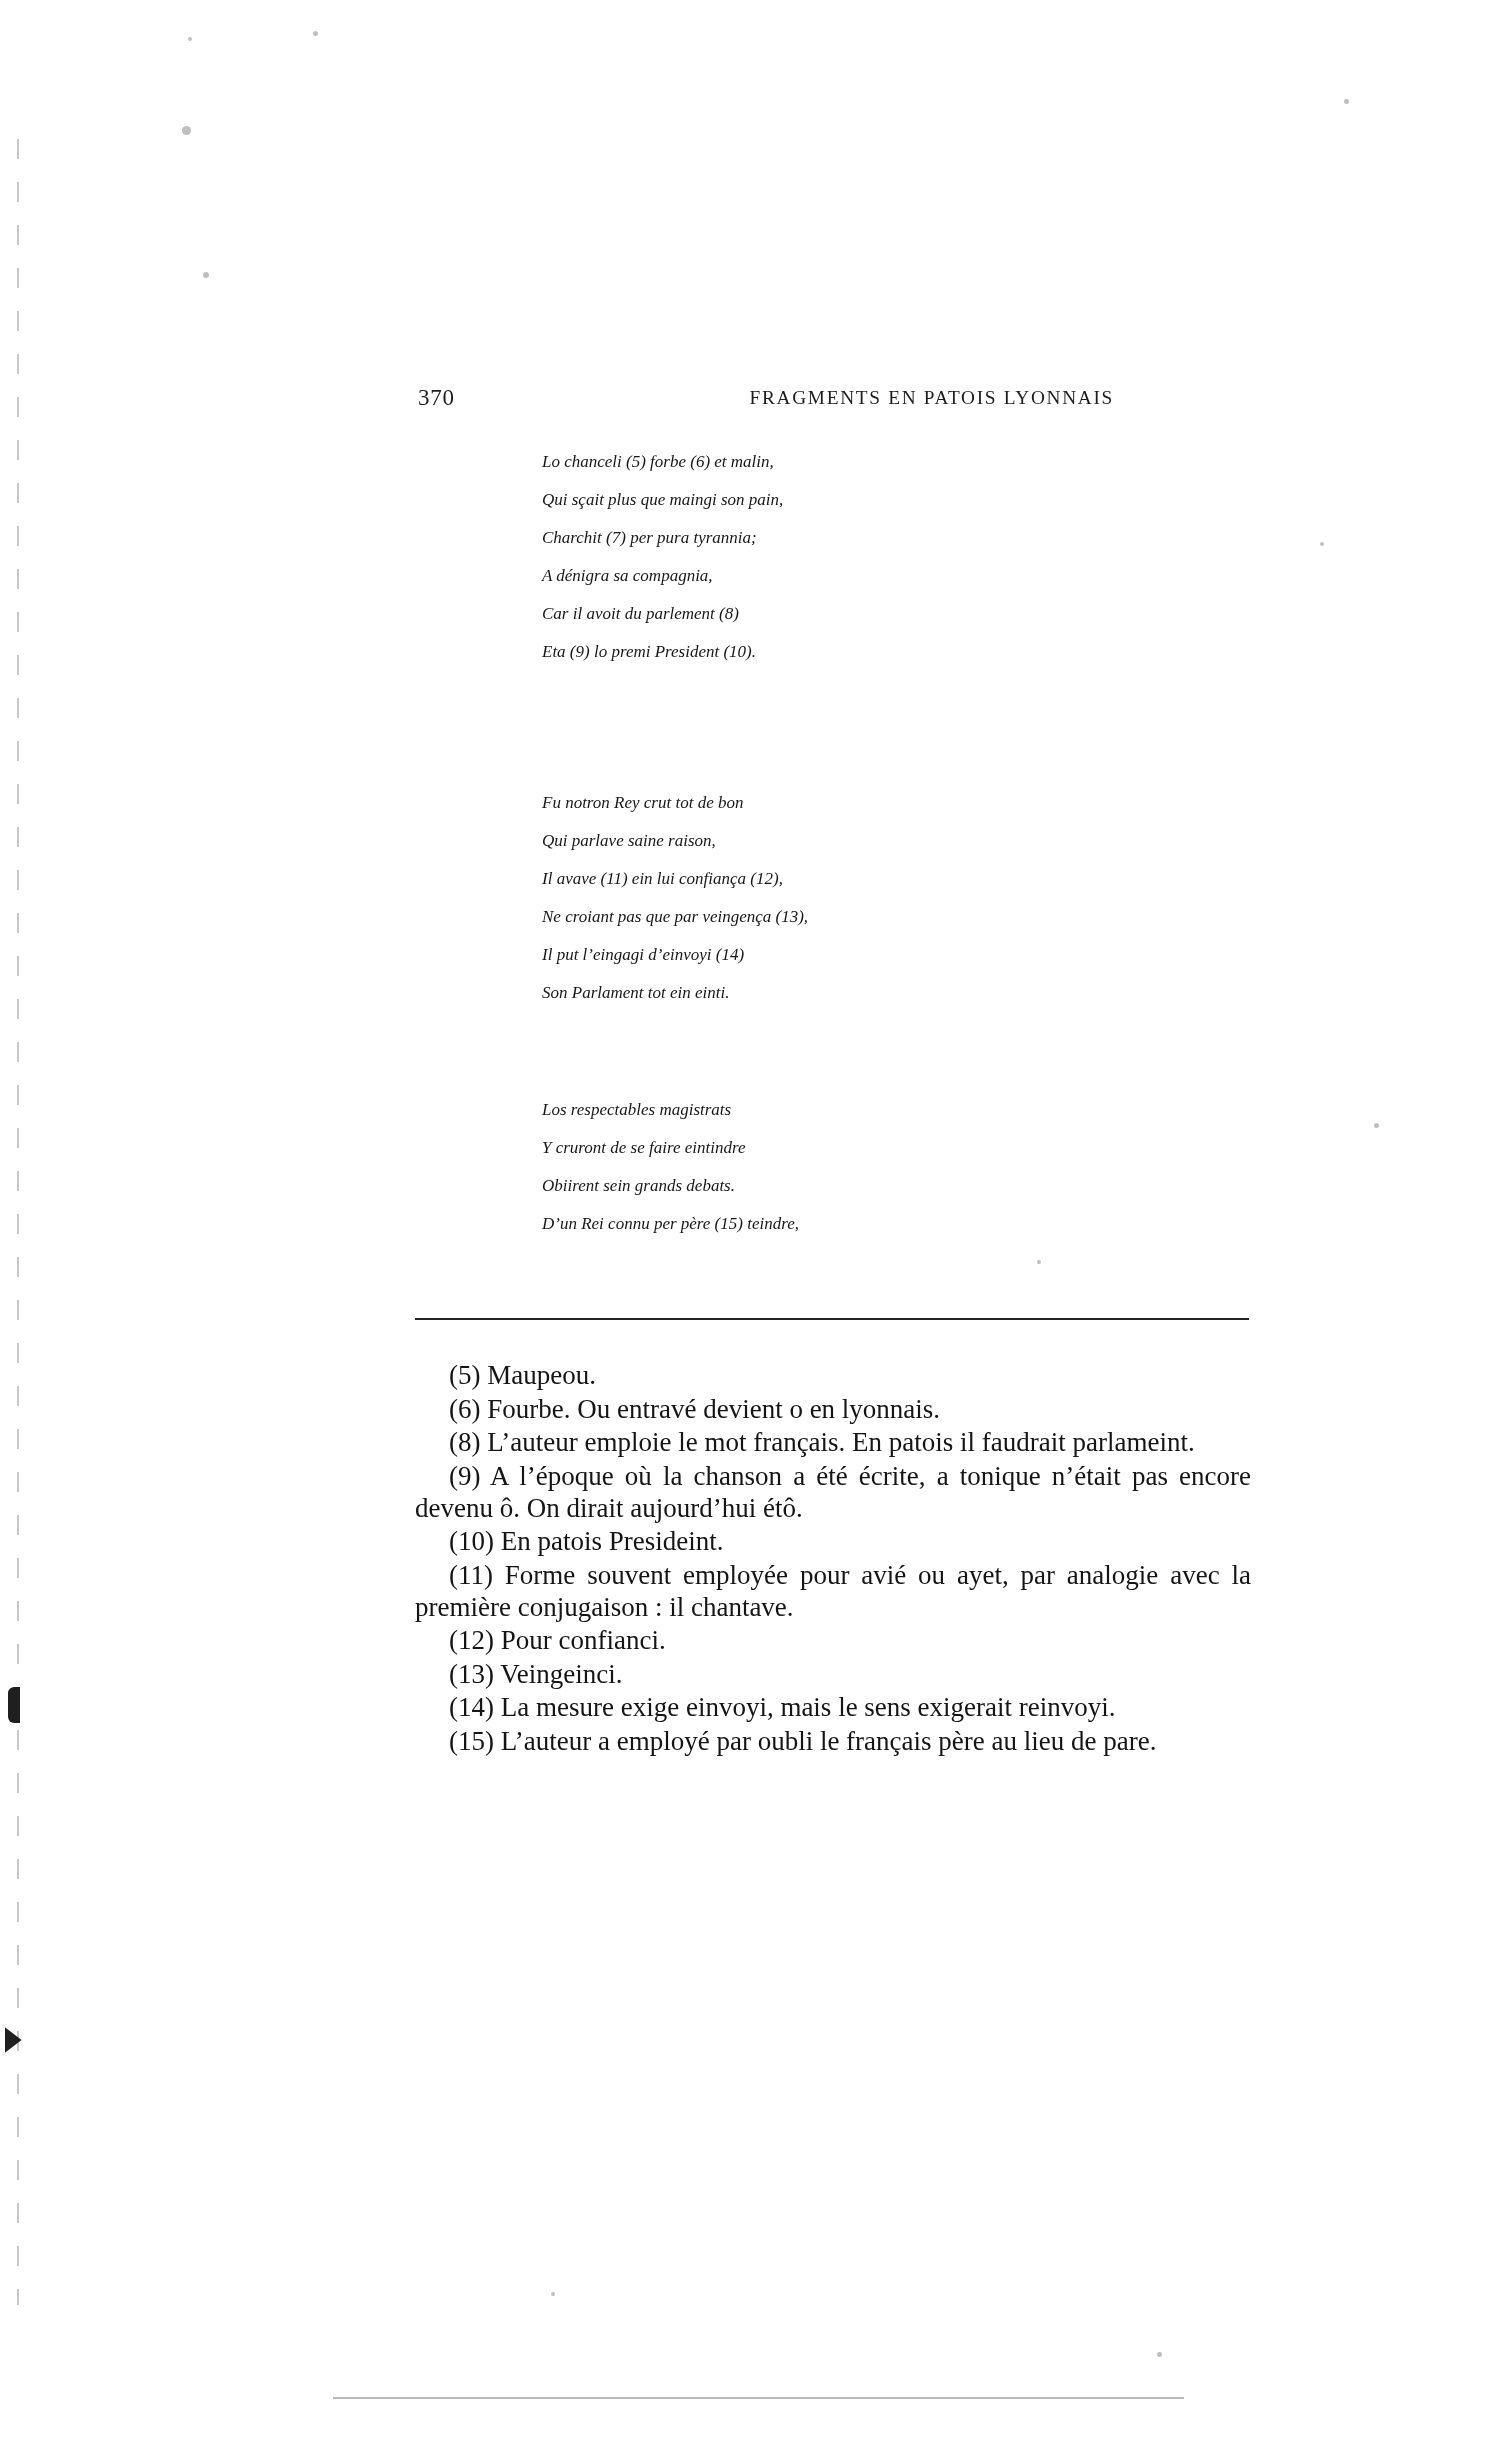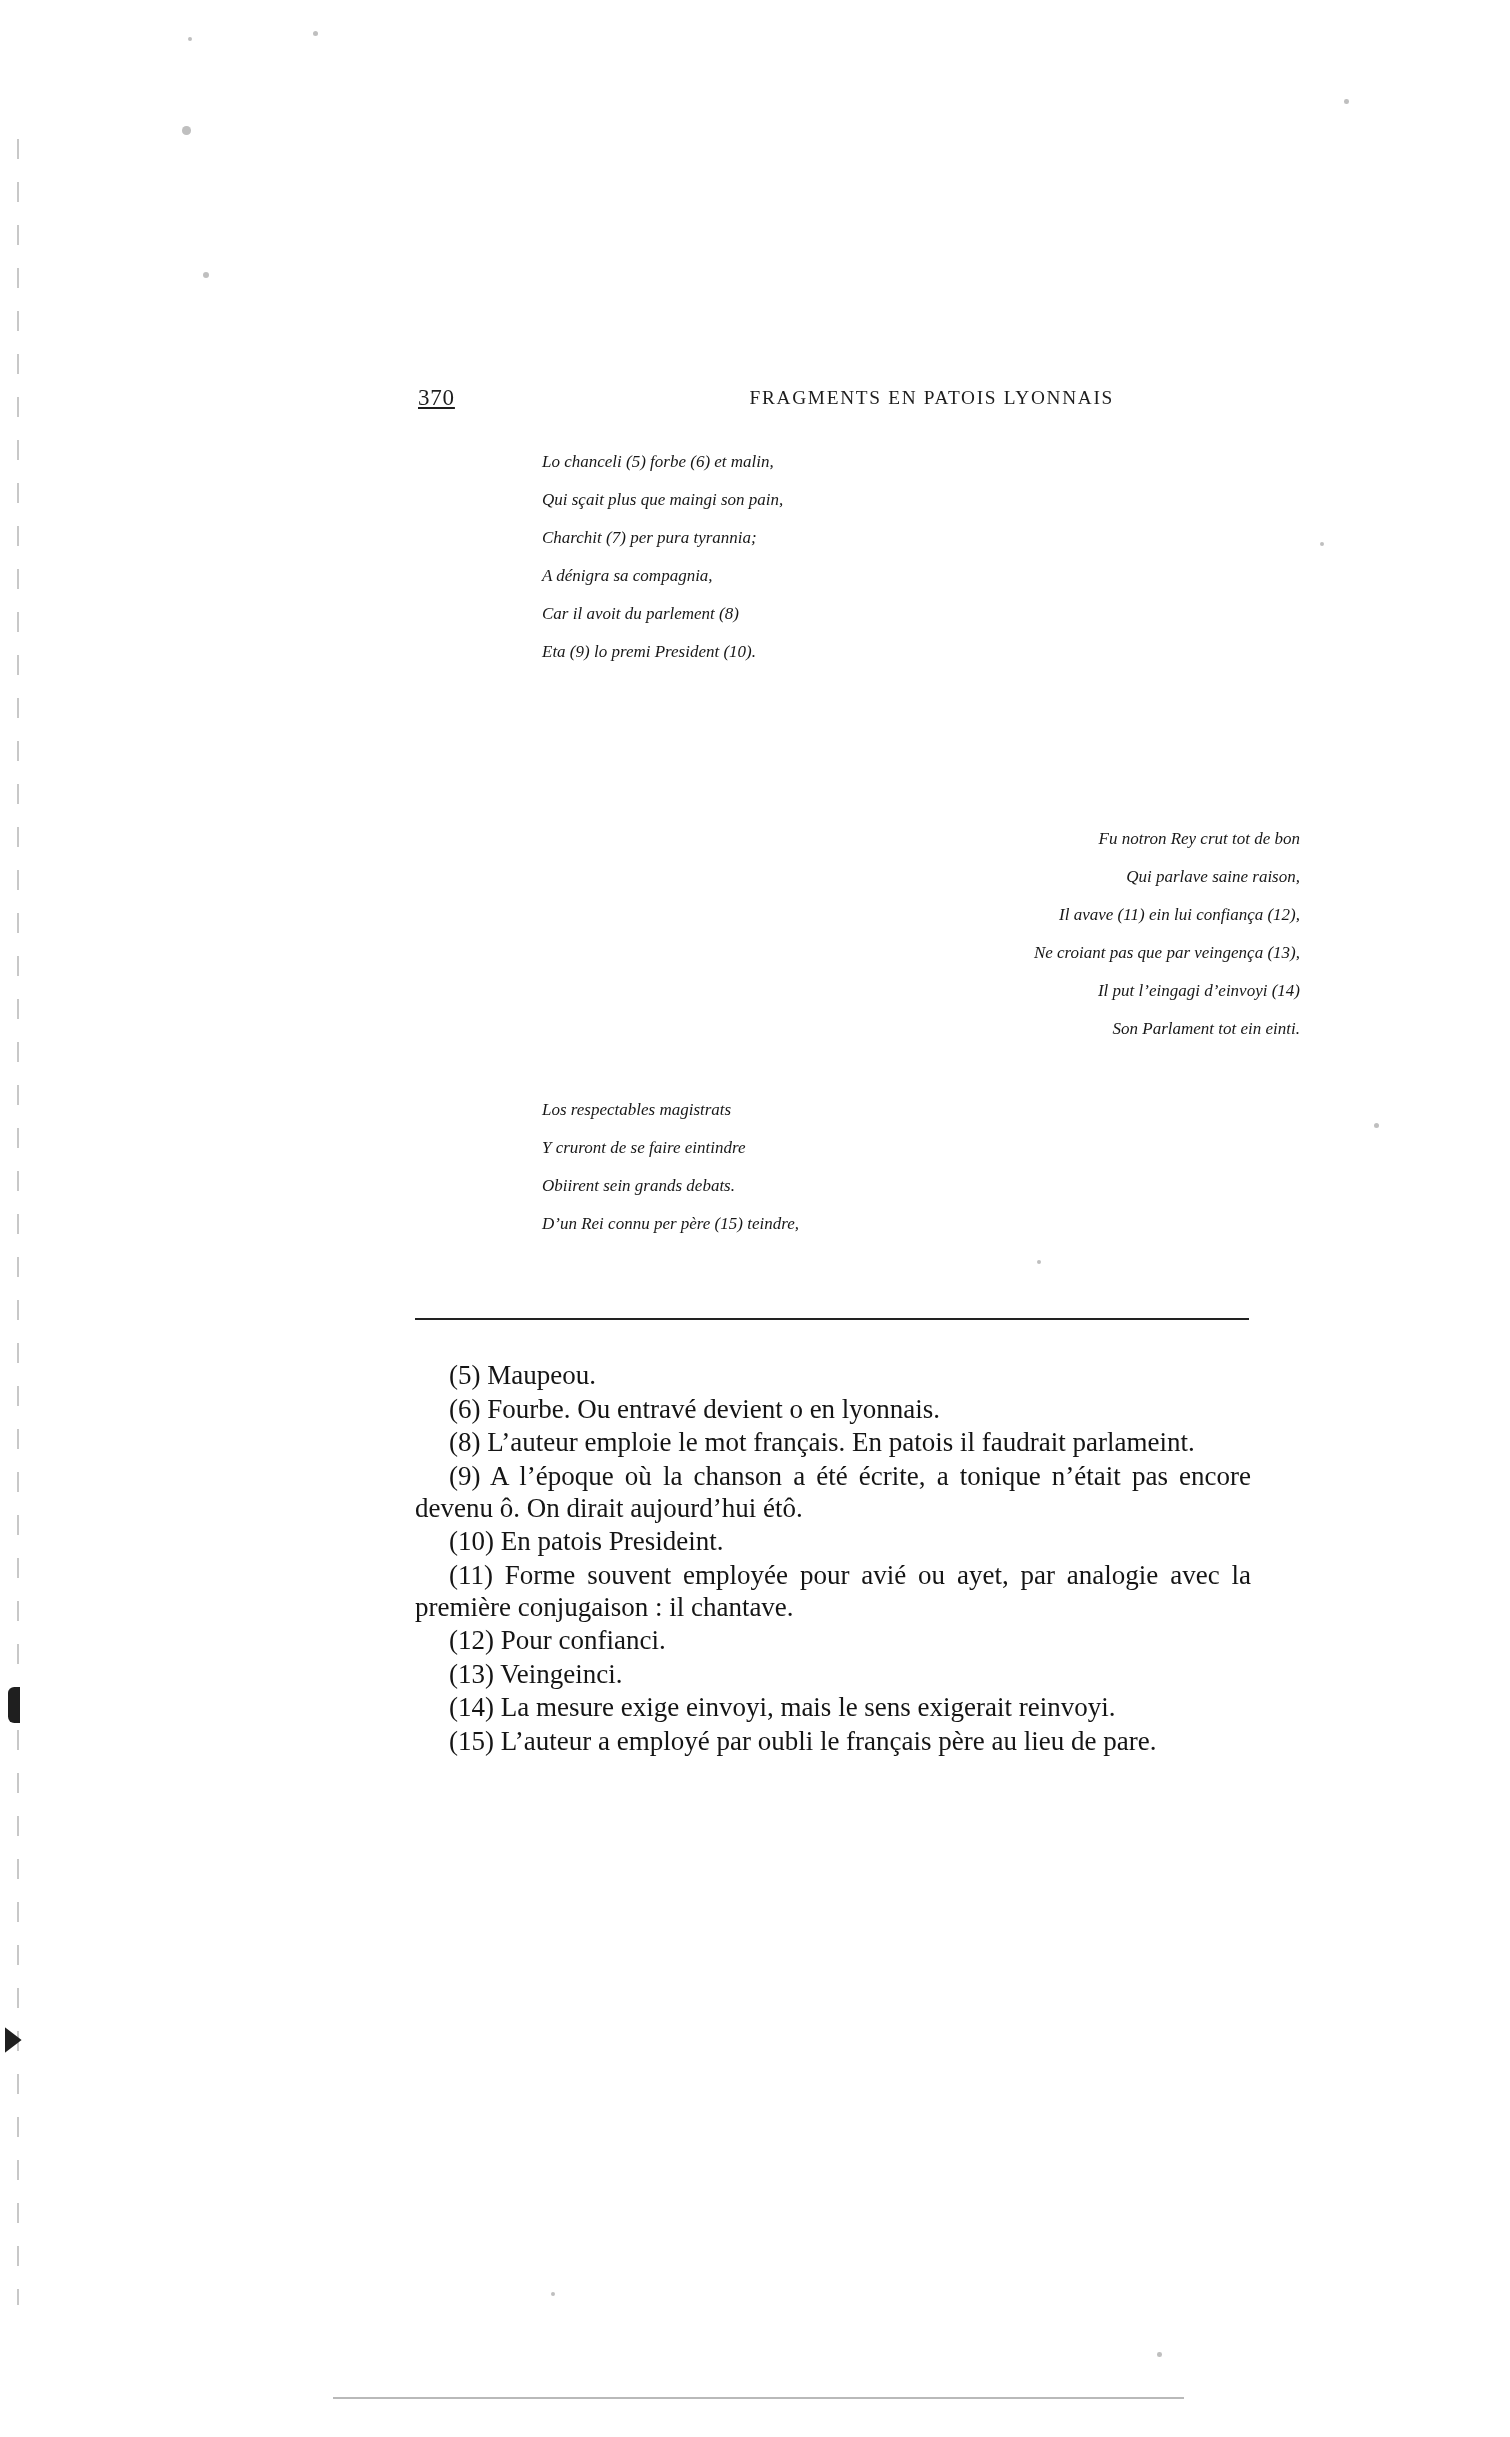--- a/index.html
+++ b/index.html
@@ -76,21 +76,20 @@
     text-align: right;
   }
 
   .folio {
     position: absolute;
     left: 418px;
     top: 385px;
     font-size: 23px;
     color: #1d1d1d;
     letter-spacing: 0.8px;
-    text-decoration: underline;
   }
   .folio-wrap {
     position: absolute;
     left: 0;
     top: 0;
     width: 1510px;
   }
 
   .verse-block {
     position: absolute;
@@ -99,21 +98,21 @@
     font-style: italic;
     font-size: 17px;
     line-height: 38px;
     color: #181818;
   }
   .verse-block .ln {
     white-space: nowrap;
   }
 
   #verse1 { top: 443px; }
-  #verse2 { top: 820px; text-align: right; }
+  #verse2 { top: 784px; }
   #verse3 { top: 1091px; }
 
   .footnote-rule {
     position: absolute;
     left: 415px;
     top: 1318px;
     width: 834px;
     height: 2.3px;
     background: #222;
   }

